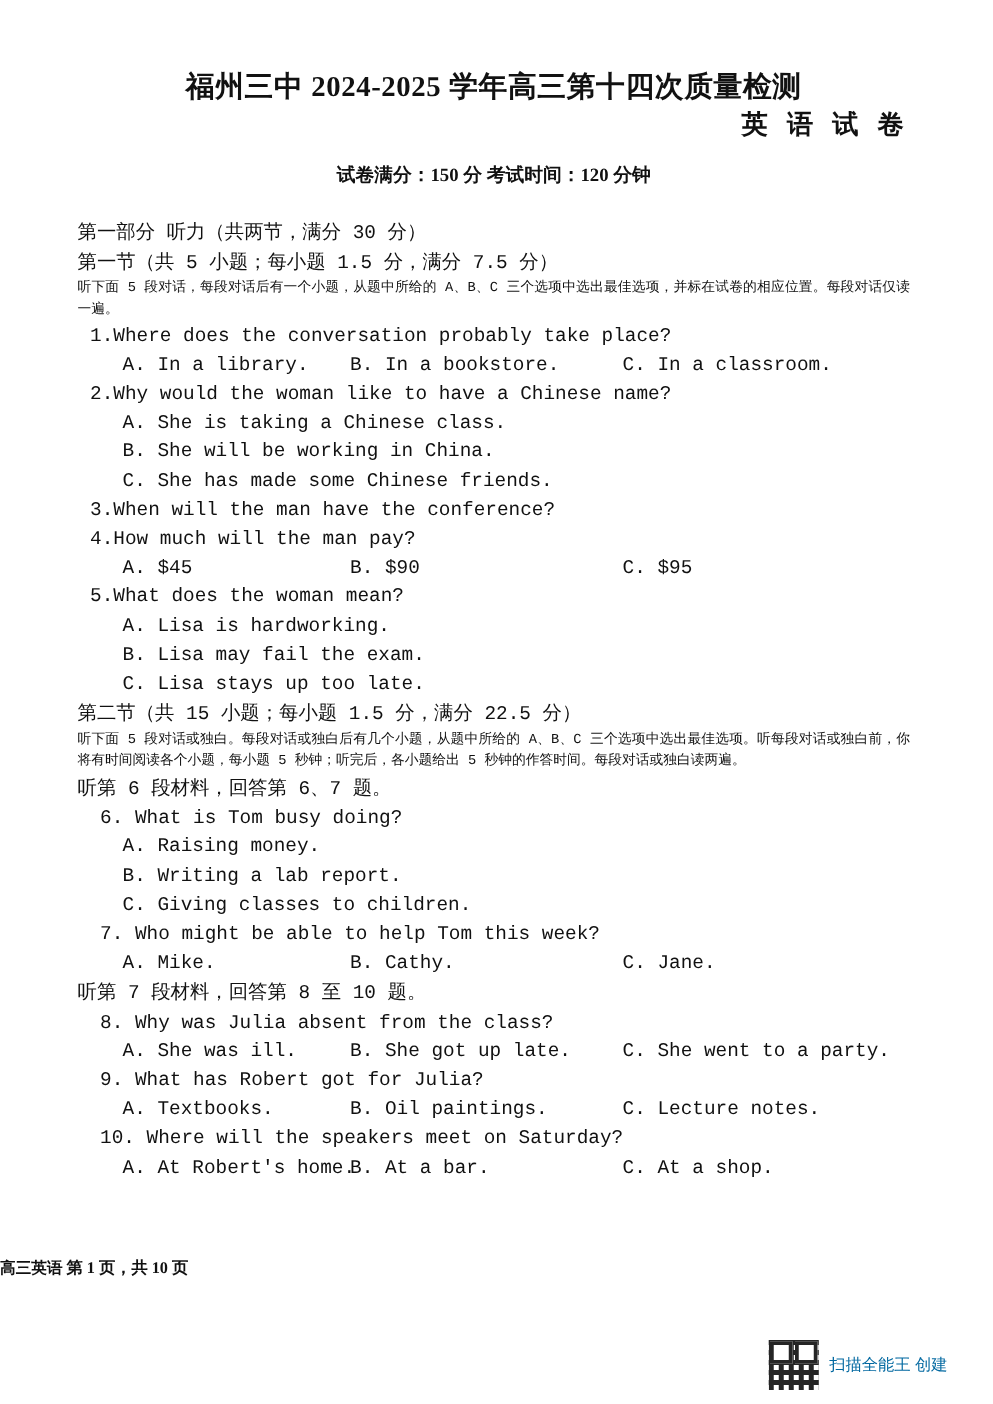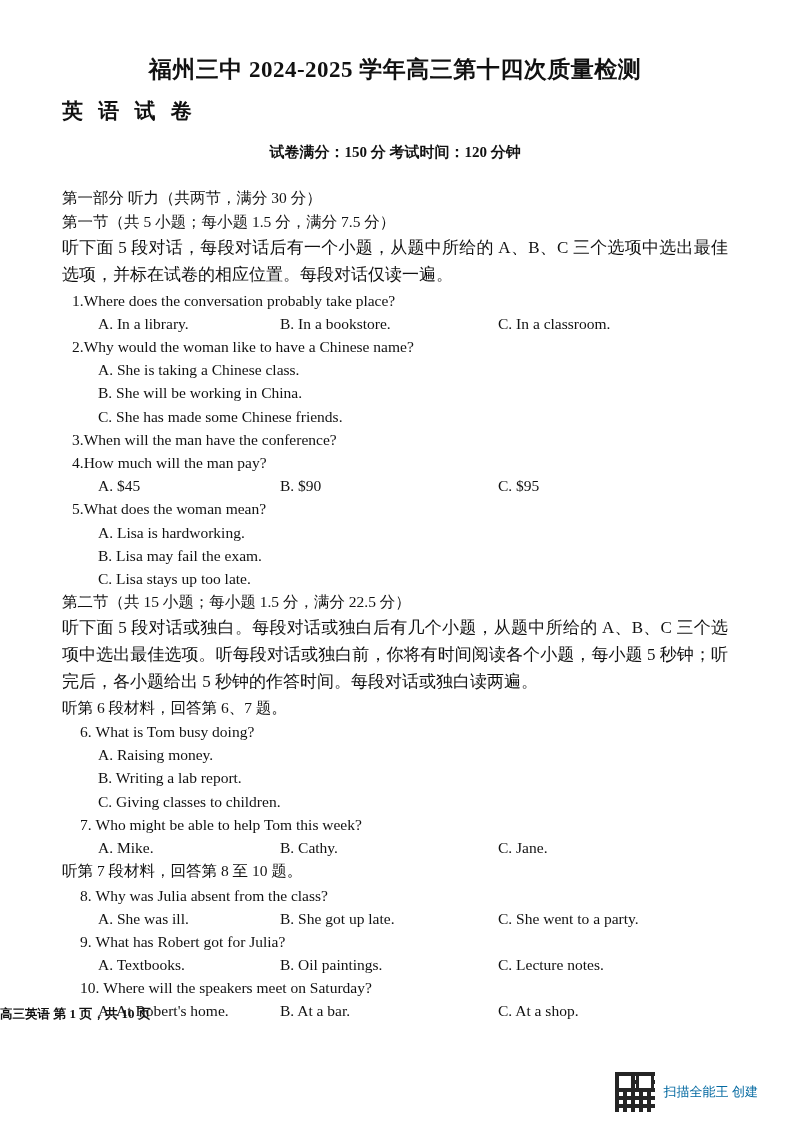--- a/index.html
+++ b/index.html
@@ -25,43 +25,43 @@
   }
   .title {
     text-align: center;
     font-size: 23px;
     font-weight: bold;
     letter-spacing: 0.5px;
     margin-top: 14px;
     font-family: "Liberation Serif", serif;
   }
   .subject {
-    text-align: left;
+    text-align: right;
     font-size: 21px;
     font-weight: bold;
-    margin-top: 12px;
     letter-spacing: 5px;
   }
   .exam-meta {
     text-align: center;
     font-size: 15px;
     font-weight: bold;
     margin-top: 18px;
   }
   .body-block {
     margin-top: 24px;
     font-size: 15.5px;
     line-height: 1.58;
+    font-family: Liberation Mono, monospace;
   }
   .sec-head {
     font-size: 15.5px;
     line-height: 1.58;
   }
   .para {
-    font-size: 17px;
+    font-size: 11px;
     line-height: 1.58;
     text-align: justify;
   }
   .q {
     font-size: 15.5px;
     line-height: 1.5;
     margin-left: 10px;
   }
   .q-indent {
     margin-left: 18px;

